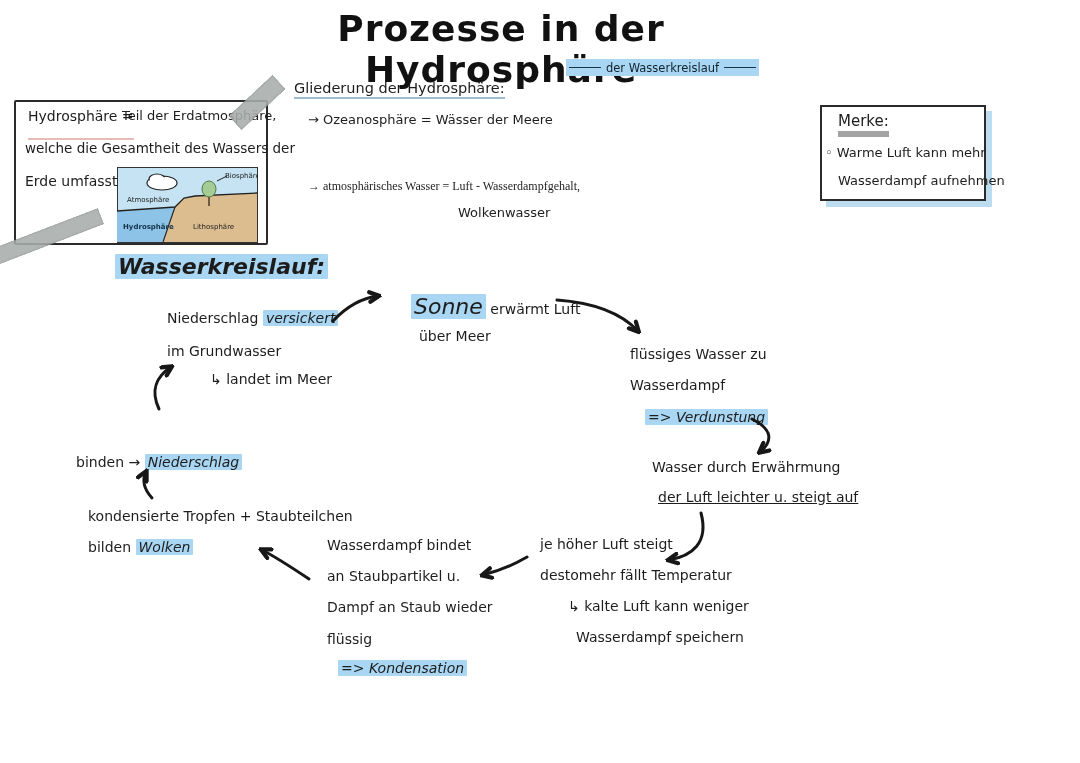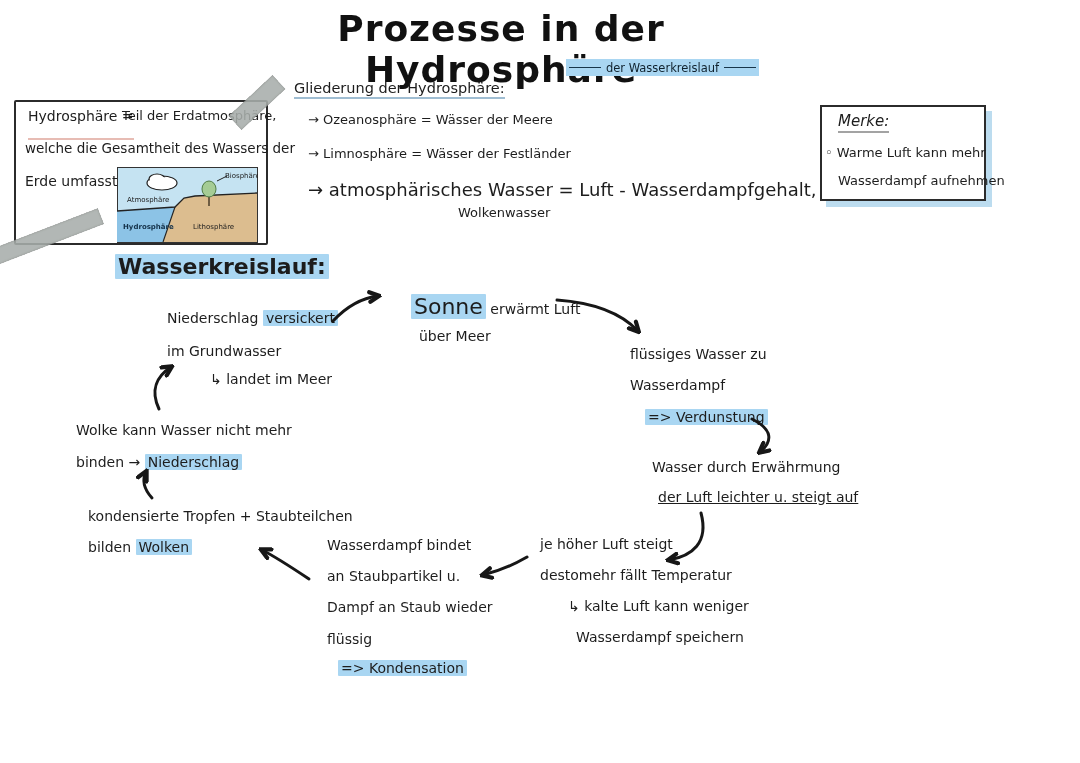--- a/index.html
+++ b/index.html
@@ -3,21 +3,21 @@
 <meta charset="utf-8">
 <style>
   * { margin:0; padding:0; box-sizing:border-box; }
   html,body { background:#ffffff; }
   #canvas {
     position:relative; width:1080px; height:763px; background:#ffffff;
     font-family:"DejaVu Sans", sans-serif; color:#1c1c1c; overflow:hidden;
   }
   .abs { position:absolute; }
   .hand { font-size:14px; white-space:nowrap; color:#1d1d1d; }
-  .hl { background:#a9d6f2; padding:0 3px; border-radius:1px; }
+  .hl { background:#a9d6f2; padding:0 3px; border-radius:1px;font-style:italic; }
 
   .title {
     left:285px; top:8px; width:432px; text-align:center;
     font-size:36px; font-weight:bold; letter-spacing:1px; color:#111;
   }
   .subtitle-band {
     left:566px; top:59px; width:193px; height:17px; background:#a9d6f2;
     display:flex; align-items:center; gap:5px; padding:0 3px;
   }
   .subtitle-band .rule { flex:1; height:1.5px; background:#17354a; }
@@ -37,30 +37,30 @@
     box-shadow:0 0 2px rgba(60,60,60,.5) inset;
   }
   .tape-tr { left:227px; top:93px; width:60px; height:19px; transform:rotate(-43deg); }
   .tape-bl { left:-20px; top:230px; width:125px; height:17px; transform:rotate(-21deg); }
 
   
   .outline-h { left:294px; top:80px; font-size:14.5px; }
   .outline-h span { border-bottom:2px solid #9fbdd2; padding-bottom:1px; }
   .ol-1 { left:308px; top:112px; font-size:13px; }
   .ol-2 { left:308px; top:146px; font-size:13px; }
-  .ol-3 { left:308px; top:179px; font-size:18px; }
+  .ol-3 { left:308px; top:179px; font-size:12px;font-family:Liberation Serif, serif; }
   .ol-3b { left:458px; top:205px; font-size:13px; }
 
   
   .merke-box {
     left:820px; top:105px; width:166px; height:96px; background:#ffffff;
     border:2px solid #2b2b2b; box-shadow:6px 6px 0 #bcdcef;
   }
   .merke-h { left:838px; top:112px; font-size:15px; }
-  .merke-h span { border-bottom:2px solid #a3a3a3; padding-bottom:1px;font-style:italic; }
+  .merke-h span { border-bottom:6px solid #a3a3a3; padding-bottom:1px; }
   .merke-l1 { left:825px; top:145px; font-size:13px; }
   .merke-l2 { left:838px; top:173px; font-size:13px; }
 
   
   .cycle-h { left:115px; top:254px; font-size:22px; font-weight:bold; }
 
   
   #arrows { position:absolute; left:0; top:0; width:1080px; height:763px; pointer-events:none; }
   #arrows path { fill:none; stroke:#171717; stroke-width:3; stroke-linecap:round; }
 
@@ -104,21 +104,20 @@
     <text x="108" y="11" font-size="7" fill="#1c1c1c">Biosphäre</text>
     <text x="6" y="62" font-size="7" font-weight="bold" fill="#14324a">Hydrosphäre</text>
     <text x="76" y="62" font-size="7" fill="#1c1c1c">Lithosphäre</text>
   </svg>
 
   <div class="abs tape tape-tr"></div>
   <div class="abs tape tape-bl"></div>
 
   <div class="abs hand outline-h"><span>Gliederung der Hydrosphäre:</span></div>
   <div class="abs hand ol-1">→ Ozeanosphäre = Wässer der Meere</div>
-  <div class="abs hand ol-2">→ Limnosphäre = Wässer der Festländer</div>
   <div class="abs hand ol-3">→ atmosphärisches Wasser = Luft - Wasserdampfgehalt,</div>
   <div class="abs hand ol-3b">Wolkenwasser</div>
 
   <div class="abs merke-box"></div>
   <div class="abs hand merke-h"><span>Merke:</span></div>
   <div class="abs hand merke-l1">◦ Warme Luft kann mehr</div>
   <div class="abs hand merke-l2">Wasserdampf aufnehmen</div>
 
   <div class="abs cycle-h hl">Wasserkreislauf:</div>
 
@@ -143,21 +142,20 @@
 
   <div class="abs hand" style="left:327px; top:537px;">Wasserdampf bindet</div>
   <div class="abs hand" style="left:327px; top:568px;">an Staubpartikel u.</div>
   <div class="abs hand" style="left:327px; top:599px;">Dampf an Staub wieder</div>
   <div class="abs hand" style="left:327px; top:631px;">flüssig</div>
   <div class="abs hand" style="left:338px; top:660px;"><span class="hl">=&gt; Kondensation</span></div>
 
   <div class="abs hand" style="left:88px; top:508px;">kondensierte Tropfen + Staubteilchen</div>
   <div class="abs hand" style="left:88px; top:539px;"><span>bilden </span><span class="hl">Wolken</span></div>
 
-  <div class="abs hand" style="left:76px; top:422px;">Wolke kann Wasser nicht mehr</div>
   <div class="abs hand" style="left:76px; top:454px;text-align:right;"><span>binden → </span><span class="hl">Niederschlag</span></div>
 
   <svg id="arrows">
     <defs>
       <marker id="ah" viewBox="0 0 10 10" refX="7.5" refY="5" markerWidth="4.6" markerHeight="4.6" orient="auto-start-reverse">
         <path d="M1.5 1.5 L8.5 5 L1.5 8.5" fill="none" stroke="#171717" stroke-width="2" stroke-linecap="round"></path>
       </marker>
     </defs>
     <path d="M333 321 C 348 305, 362 298, 378 296" marker-end="url(#ah)"></path>
     <path d="M557 300 C 598 303, 622 314, 638 331" marker-end="url(#ah)"></path>

